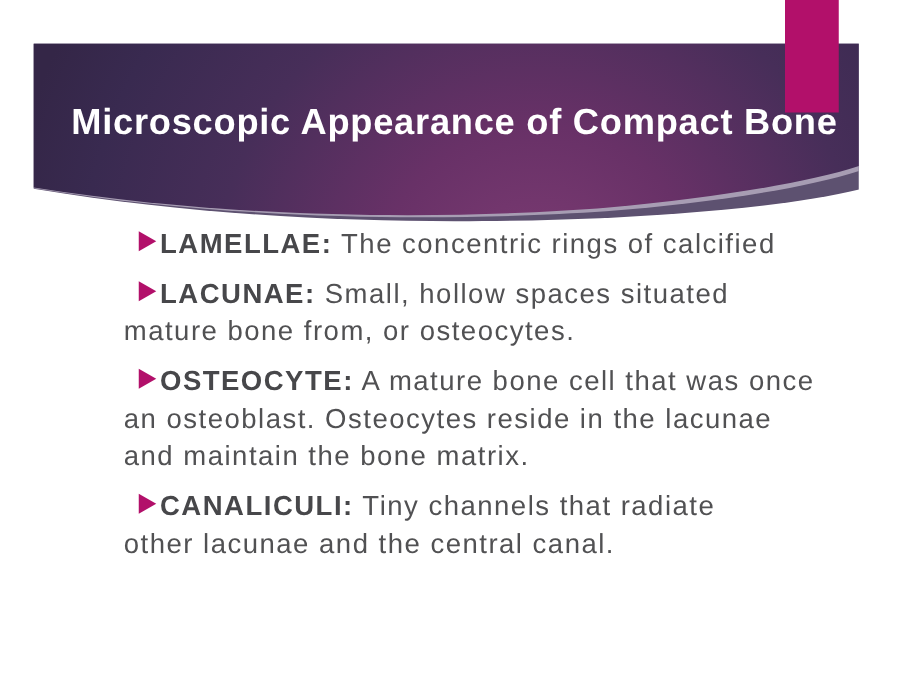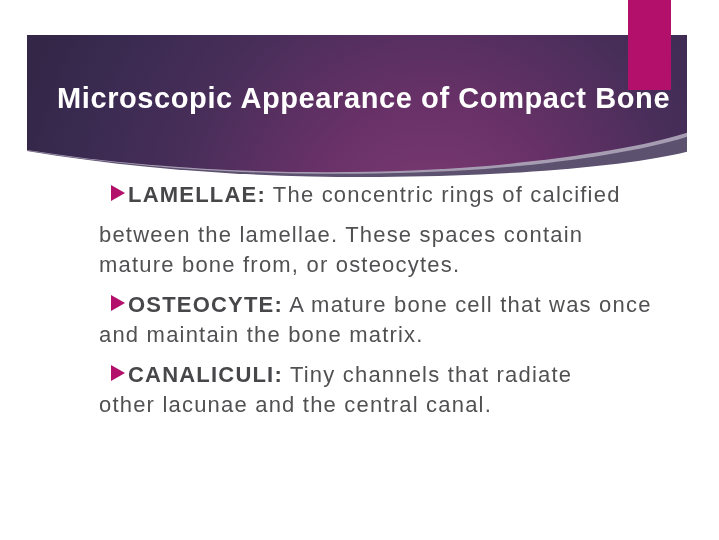--- a/index.html
+++ b/index.html
@@ -83,27 +83,29 @@
   <div class="slide-title">Microscopic Appearance of Compact Bone</div>
 
   <div class="body-content">
 
     <div class="bullet">
       <div class="line first"><span class="tri"></span><span class="term">LAMELLAE</span><span class="term">:</span>
         <span>The concentric rings of calcified</span></div>
     </div>
 
     <div class="bullet">
-      <div class="line">between the lamellae. These spaces contain</div>
+      <div class="line first"><span class="tri"></span><span class="term">LACUNAE</span><span class="term">:</span>
+        <span>Small, hollow spaces situated</span></div>
       <div class="line">mature bone from, or osteocytes.</div>
     </div>
 
     <div class="bullet">
       <div class="line first"><span class="tri"></span><span class="term">OSTEOCYTE</span><span class="term">:</span>
         <span>A mature bone cell that was once</span></div>
+      <div class="line">an osteoblast. Osteocytes reside in the lacunae</div>
       <div class="line">and maintain the bone matrix.</div>
     </div>
 
     <div class="bullet">
       <div class="line first"><span class="tri"></span><span class="term">CANALICULI</span><span class="term">:</span>
         <span>Tiny channels that radiate</span></div>
       <div class="line">other lacunae and the central canal.</div>
     </div>
 
   </div>

